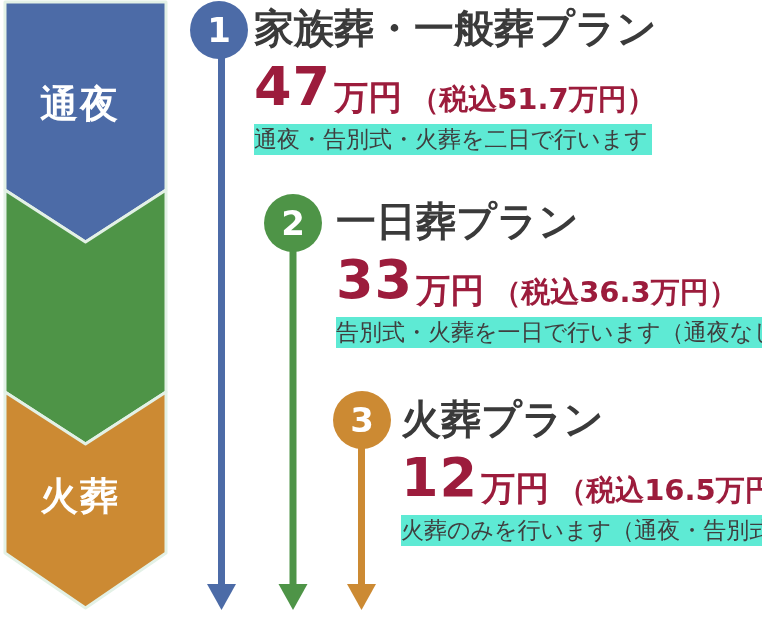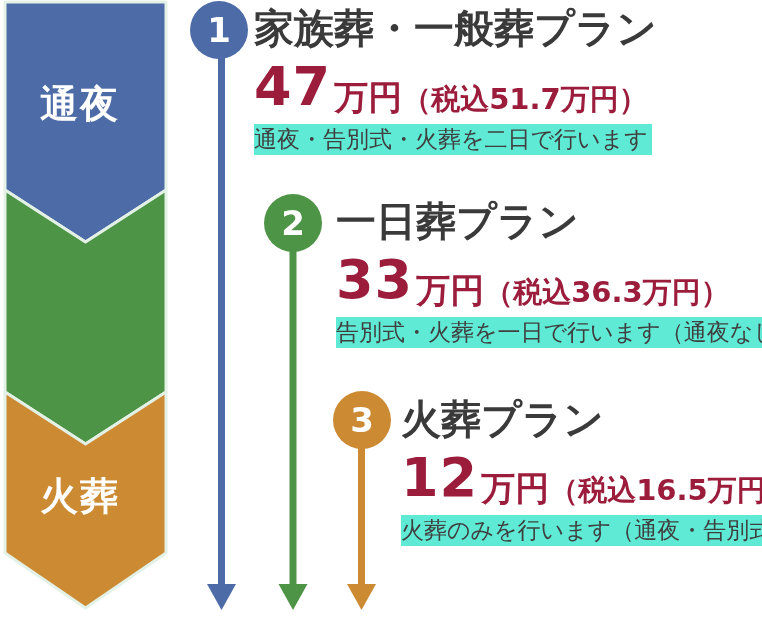--- a/index.html
+++ b/index.html
@@ -77,20 +77,21 @@
     letter-spacing: 1px;
   }
   .price-unit {
     font-size: 34px;
     line-height: 1;
     margin-left: 3px;
   }
   .price-tax {
     font-size: 29px;
     line-height: 1;
+    margin-left: 8px;
   }
   .plan-desc {
     margin-top: 10px;
     font-size: 23px;
     font-weight: 400;
     color: #3f3f3f;
     white-space: nowrap;
     background: #5eead4;
     width: max-content;
     padding-right: 4px;

